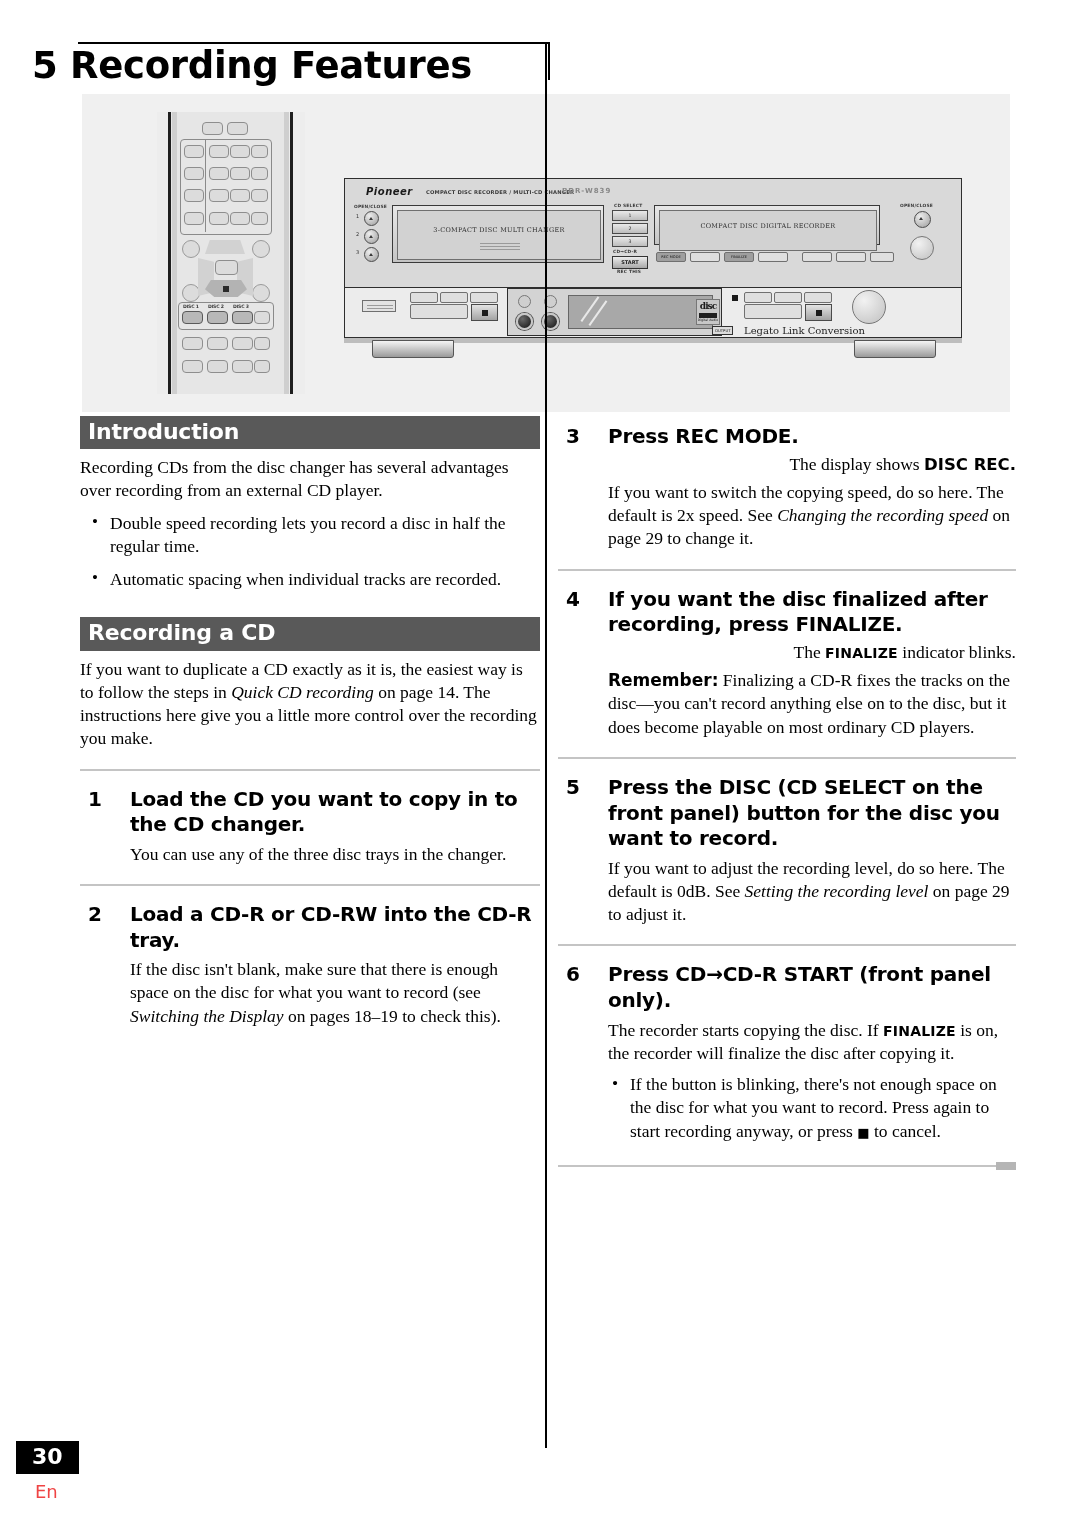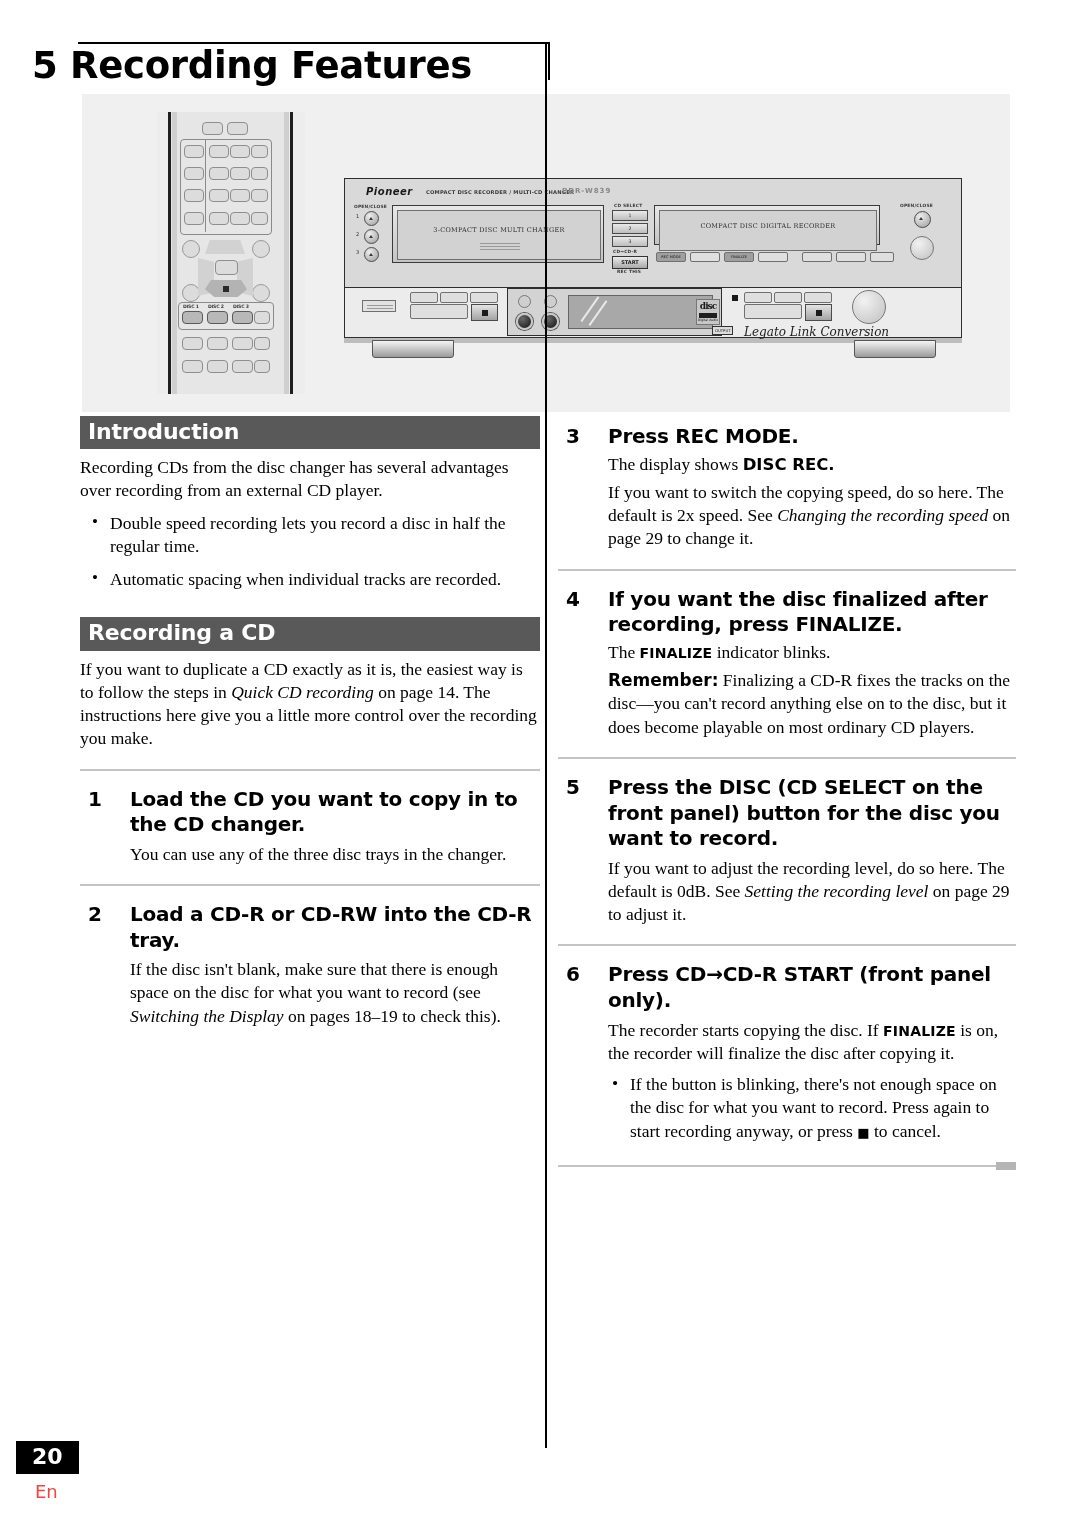--- a/index.html
+++ b/index.html
@@ -325,22 +325,21 @@
     position: absolute;
     left: 0; top: 18px; width: 100%;
     text-align: center;
     font-family: "DejaVu Sans", sans-serif;
     font-size: 3.2px;
     color: #222;
   }
   .legato {
     position: absolute;
     font-family: "DejaVu Serif", serif;
-    font-style: italic;
-    font-size: 12px;
+    font-size: 10px;
     color: #1d1d1d;
     white-space: nowrap;
   }
   .outputbadge {
     position: absolute;
     border: 1px solid #333;
     background: #dcdcdc;
     font-family: "DejaVu Sans", sans-serif;
     font-size: 3.8px;
     color: #222;
@@ -458,21 +457,21 @@
     font-size: 20px;
     line-height: 1.28;
     letter-spacing: -0.25px;
   }
   .step-body {
     font-family: "Liberation Serif", serif;
     font-size: 17.5px;
     line-height: 1.33;
     margin-top: 5px;
   }
-  .step-body.tight { margin-top: 3px; }
+  .step-body.tight { margin-top: 3px; text-align: right; }
   .step-bullets {
     margin: 8px 0 0 0;
     padding: 0;
     list-style: none;
   }
   .step-bullets li {
     position: relative;
     font-family: "Liberation Serif", serif;
     font-size: 17.5px;
     line-height: 1.33;
@@ -743,14 +742,14 @@
     <div class="step-title"><span>Press CD</span><span>→</span><span>CD-R START (front panel only).</span></div>
     <div class="step-body"><span>The recorder starts copying the disc. If </span><b class="ui-sm">FINALIZE</b><span> is on, the recorder will finalize the disc after copying it.</span></div>
     <ul class="step-bullets">
       <li><span>If the button is blinking, there's not enough space on the disc for what you want to record. Press again to start recording anyway, or press </span><span class="stopglyph">■</span><span> to cancel.</span></li>
     </ul>
   </div>
 
   <div class="hr-end"></div>
 </div>
 
-<div id="page-num-box">20</div>
+<div id="page-num-box">30</div>
 <div id="page-lang">En</div>
 
 </body></html>

